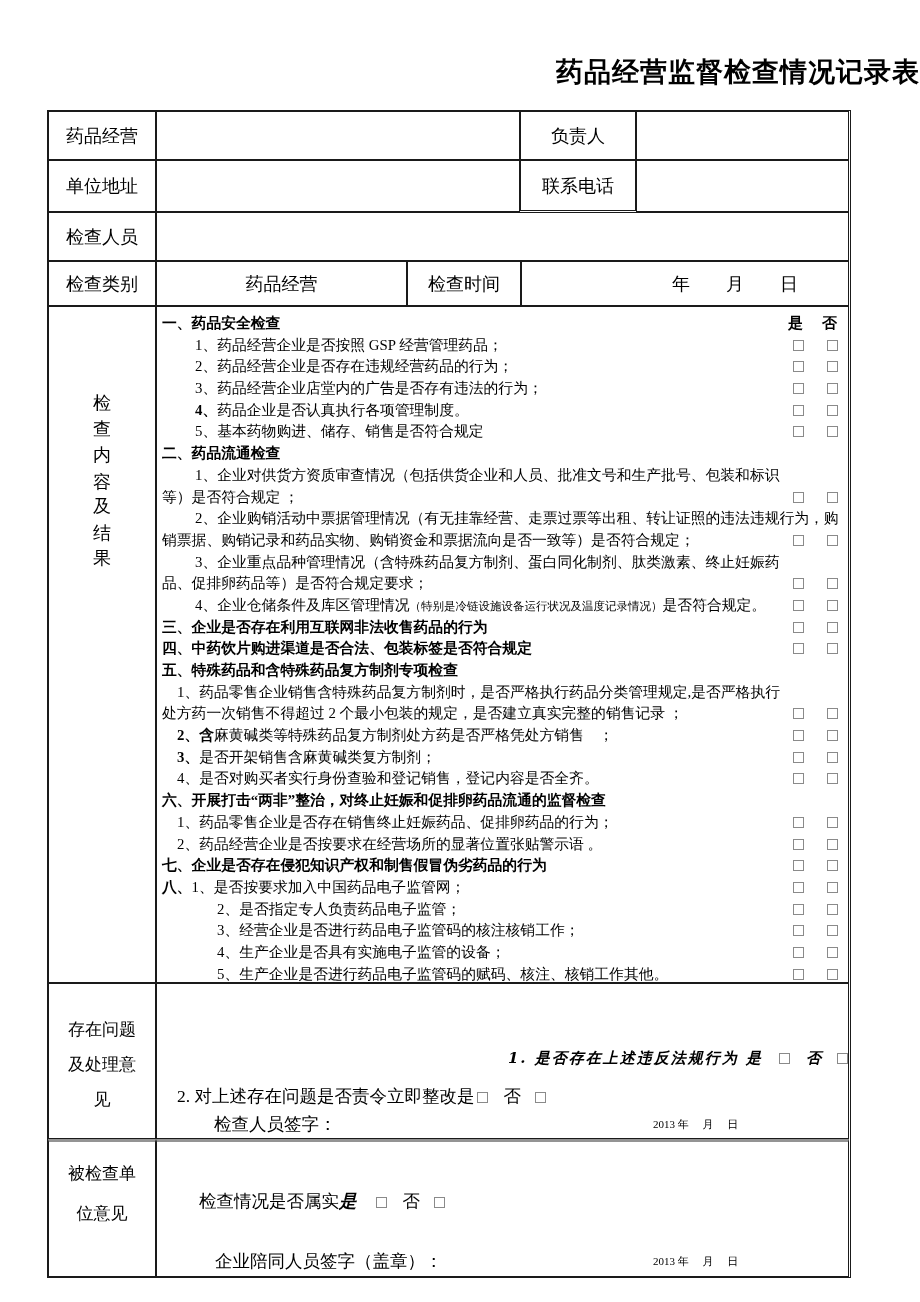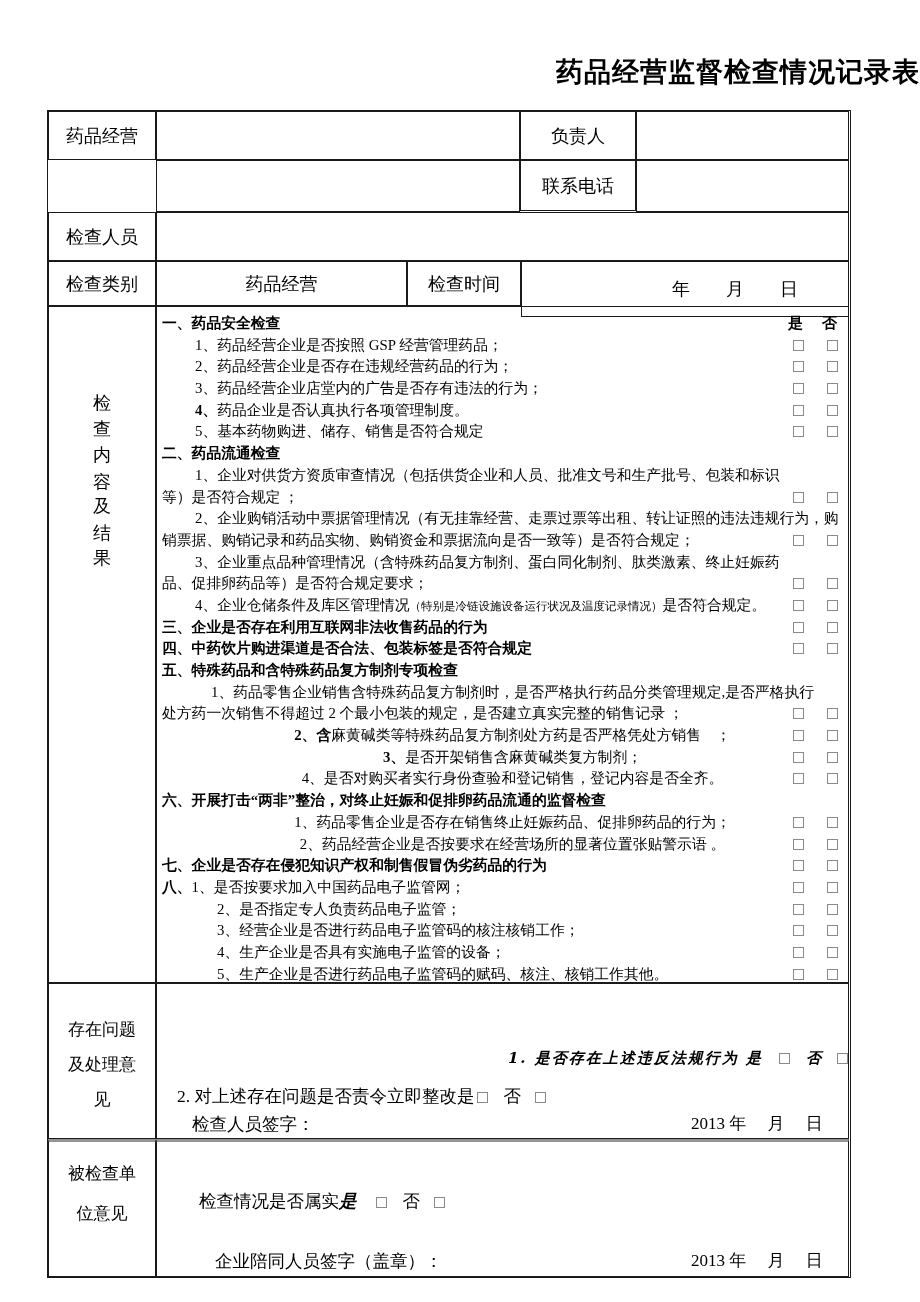--- a/index.html
+++ b/index.html
@@ -25,67 +25,68 @@
   .vlabel { writing-mode:vertical-lr; text-orientation:upright; font-size:18px; letter-spacing:26px; }
 
   
   .stack { display:block; text-align:center; font-size:17px; }
   .stack.s6 { padding-top:28px; line-height:35px; }
   .stack.s7 { padding-top:12px; line-height:40px; }
 
   
   .chk { padding-top:6px; font-size:14.8px; display:block; }
   .line { position:relative; height:21.7px; line-height:21.7px; white-space:nowrap; }
-  .i0 { padding-left:5px; } .i1 { padding-left:20px;text-align:center; } .i2 { padding-left:38px; } .i3 { padding-left:60px; }
+  .i0 { padding-left:5px; } .i1 { padding-left:20px; } .i2 { padding-left:38px; } .i3 { padding-left:60px; }
   .seg-b { font-weight:bold; }
   .seg-s { font-size:11.5px; }
   .ynh { position:absolute; top:0; font-weight:bold; font-size:15px; }
   .yn1 { left:631px; } .yn2 { left:665px; }
   .cbx { display:inline-block; width:11px; height:11px; border:1px solid #8a8a8a; background:#fff; }
   .line .cb1 { position:absolute; left:636px; top:5px; }
   .line .cb2 { position:absolute; left:670px; top:5px; }
 
   
   .pcell { display:block; }
   .p-line { position:absolute; left:0; width:100%; height:22px; line-height:22px;
             font-size:17.5px; white-space:nowrap; }
   .p-line .cbx { vertical-align:-1px; }
   .script { font-style:italic; font-weight:600; font-size:15px; letter-spacing:2px;
             font-family:"DejaVu Serif","Liberation Serif",serif;text-align:right; }
   .script-inline { font-style:italic; font-weight:600; letter-spacing:1px;
             font-family:"DejaVu Serif","Liberation Serif",serif; }
-  .sigdate { position:absolute; left:496px; top:0; font-size:17px;margin-left:38px; }
+  .sigdate { position:absolute; left:496px; top:0; font-size:11px; }
   .thick-top { border-top:3px solid #949494; }
   .gap14 { margin-left:14px; } .gap16 { margin-left:16px; } .gap18 { margin-left:18px; } .gap2 { margin-left:2px; }
 </style>
 </head>
 <body>
 
 <div class="page">
 
   <div class="title">药品经营监督检查情况记录表</div>
 
   <div class="tbl">
 
     <div class="cell lbl" style="left:0;top:0;width:108px;height:49px">药品经营</div>
     <div class="cell val" style="left:108px;top:0;width:364px;height:49px"></div>
     <div class="cell lbl" style="left:472px;top:0;width:116px;height:49px">负责人</div>
     <div class="cell val" style="left:588px;top:0;width:213px;height:49px"></div>
 
+    <div class="cell lbl" style="left:0;top:49px;width:108px;height:52px">单位地址</div>
     <div class="cell val" style="left:108px;top:49px;width:364px;height:52px"></div>
     <div class="cell lbl" style="left:472px;top:49px;width:116px;height:51px">联系电话</div>
     <div class="cell val" style="left:588px;top:49px;width:213px;height:52px"></div>
 
     <div class="cell lbl" style="left:0;top:101px;width:108px;height:49px">检查人员</div>
     <div class="cell val" style="left:108px;top:101px;width:693px;height:49px"></div>
 
     <div class="cell lbl" style="left:0;top:150px;width:108px;height:45px">检查类别</div>
     <div class="cell val center" style="left:108px;top:150px;width:251px;height:45px">药品经营</div>
     <div class="cell lbl" style="left:359px;top:150px;width:114px;height:45px">检查时间</div>
-    <div class="cell val center" style="left:473px;top:150px;width:328px;height:56px;padding-left:100px">年　　月　　日</div>
+    <div class="cell val center" style="left:473px;top:150px;width:328px;height:45px;padding-left:100px">年　　月　　日</div>
 
     <div class="cell vcell" style="left:0;top:195px;width:108px;height:677px">
       <span class="vlabel">检查内容及结果</span>
     </div>
     <div class="cell chk" style="left:108px;top:195px;width:693px;height:677px">
         <div class="line i0"><span class="seg-b">一、药品安全检查</span><span class="ynh yn1">是</span><span class="ynh yn2">否</span></div>
         <div class="line i2"><span class="seg-n">1、药品经营企业是否按照 GSP 经营管理药品；</span><span class="cbx cb1"></span><span class="cbx cb2"></span></div>
         <div class="line i2"><span class="seg-n">2、药品经营企业是否存在违规经营药品的行为；</span><span class="cbx cb1"></span><span class="cbx cb2"></span></div>
         <div class="line i2"><span class="seg-n">3、药品经营企业店堂内的广告是否存有违法的行为；</span><span class="cbx cb1"></span><span class="cbx cb2"></span></div>
         <div class="line i2"><span class="seg-b">4、</span><span class="seg-n">药品企业是否认真执行各项管理制度。</span><span class="cbx cb1"></span><span class="cbx cb2"></span></div>
@@ -122,21 +123,21 @@
       <div>及处理意</div>
       <div>见</div>
     </div>
     <div class="cell pcell" style="left:108px;top:872px;width:693px;height:156px">
       <div class="p-line script" style="top:63px;padding-left:18px">
         <span>1.  是否存在上述违反法规行为  是</span><span class="cbx gap16"></span><span class="gap16">否</span><span class="cbx gap14"></span>
       </div>
       <div class="p-line" style="top:101px;padding-left:20px">
         <span>2. 对上述存在问题是否责令立即整改是</span><span class="cbx gap2"></span><span class="gap16">否</span><span class="cbx gap14"></span>
       </div>
-      <div class="p-line" style="top:129px;padding-left:35px">
+      <div class="p-line" style="top:129px;padding-left:57px">
         <span>检查人员签字：</span>
         <span class="sigdate">2013 年　 月　 日</span>
       </div>
     </div>
 
     <div class="cell stack s7 thick-top" style="left:0;top:1028px;width:108px;height:138px">
       <div>被检查单</div>
       <div>位意见</div>
     </div>
     <div class="cell pcell thick-top" style="left:108px;top:1028px;width:693px;height:138px">

